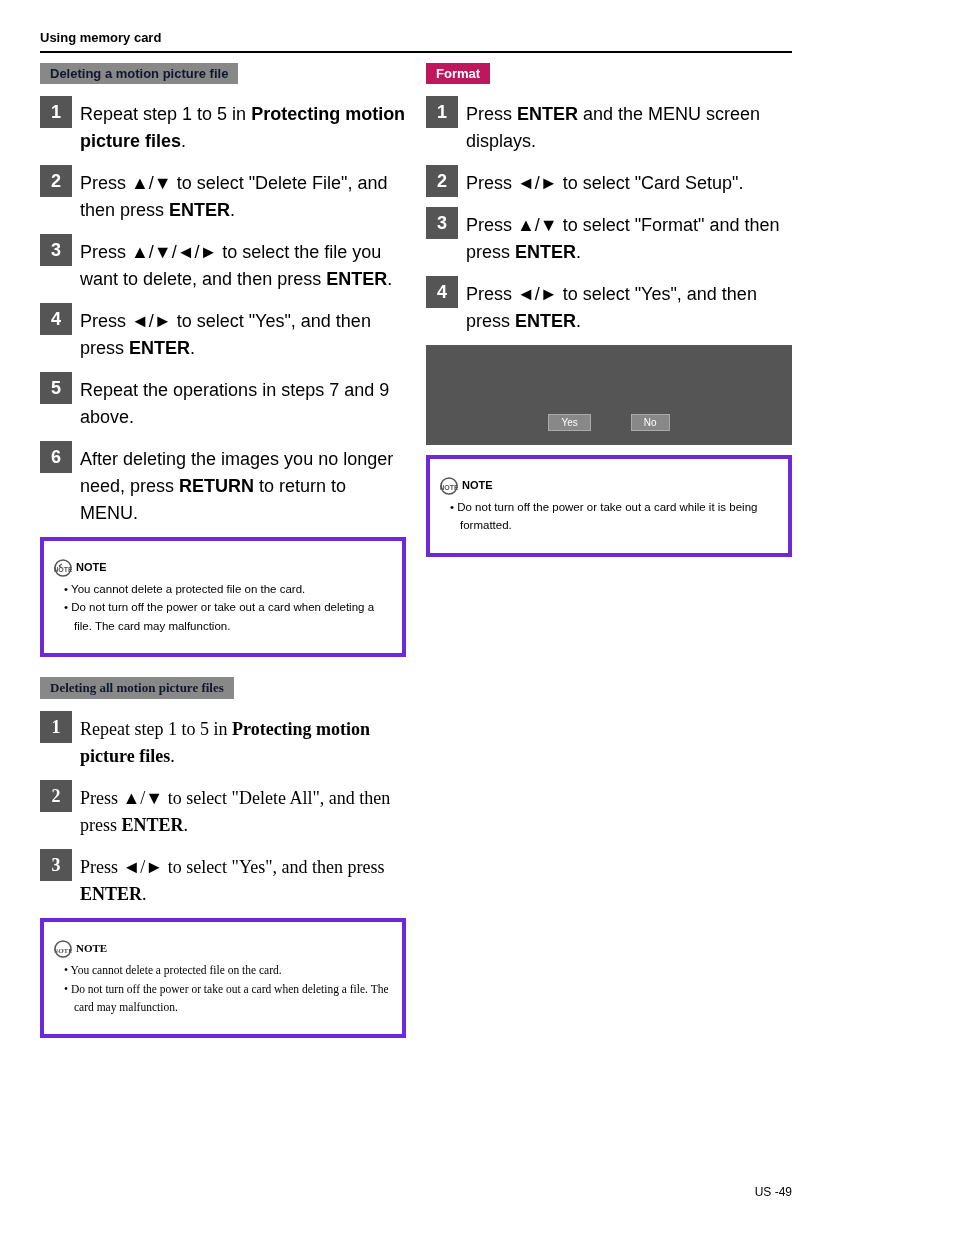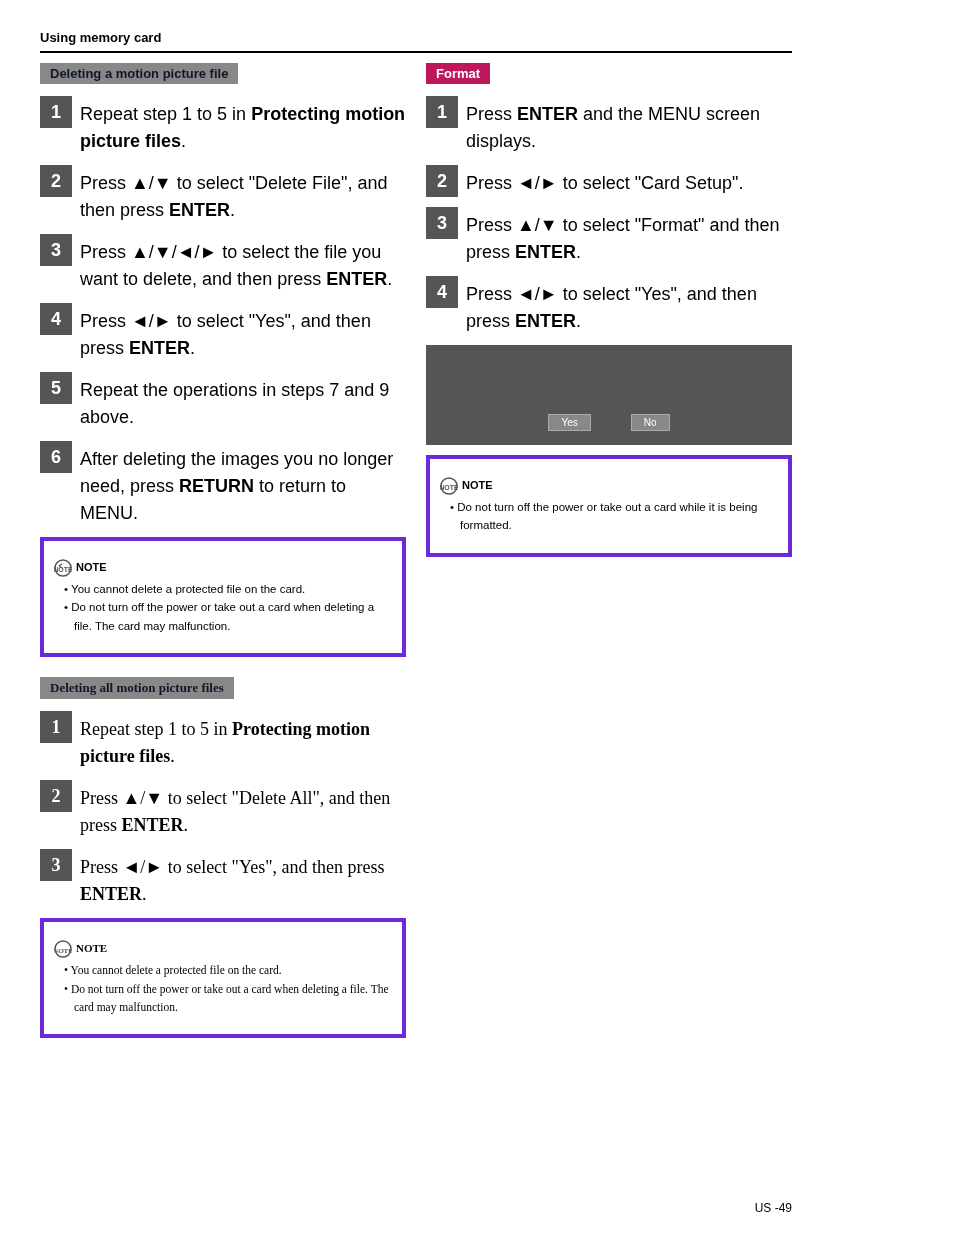--- a/index.html
+++ b/index.html
@@ -115,21 +115,21 @@
       font-size: 10px;
       padding: 2px 12px;
       border: 1px solid #aaa;
     }
     .section2 {
       margin-top: 20px;
       font-family: Liberation Serif, serif;
     }
     .page-number {
       position: absolute;
-      bottom: 20px;
+      bottom: 36px;
       right: 40px;
       font-size: 12px;
     }
   </style>
 </head>
 <body>
 
 <div class="page">
   <div class="page-title">Using memory card</div>
 

